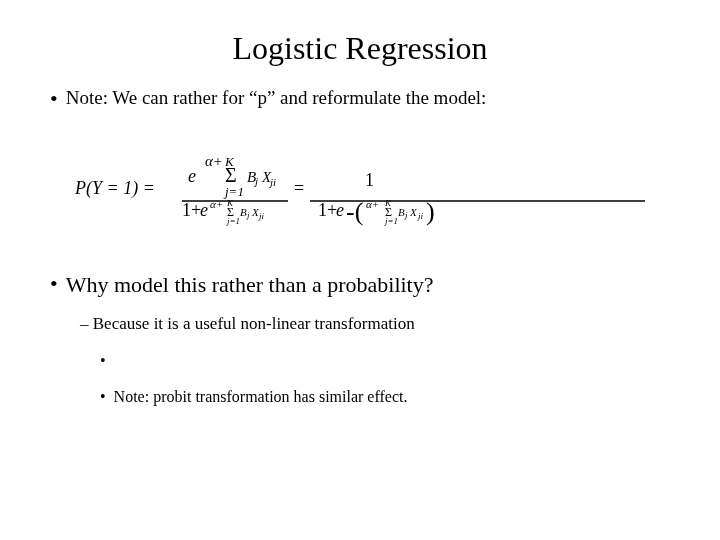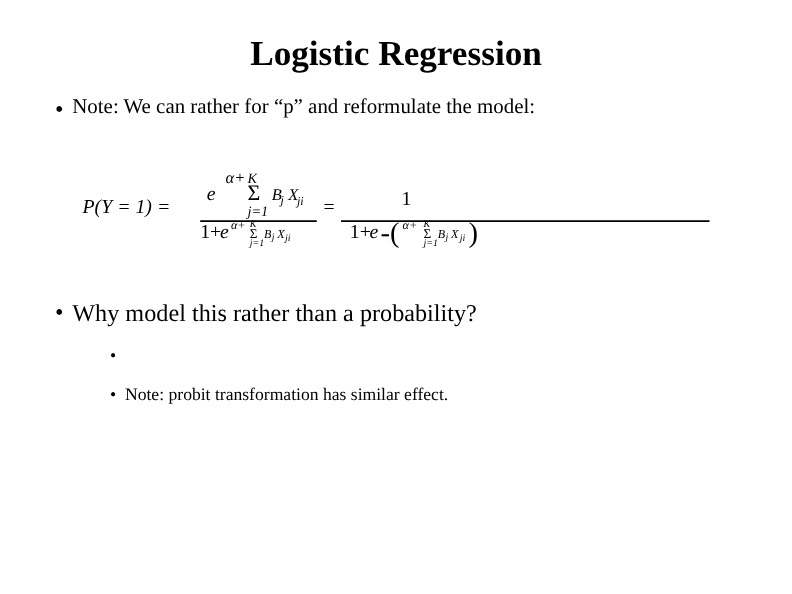--- a/index.html
+++ b/index.html
@@ -16,21 +16,21 @@
       width: 720px;
       height: 540px;
       padding: 30px 50px 30px 50px;
       display: flex;
       flex-direction: column;
     }
 
     .title {
       text-align: center;
       font-size: 32px;
-      font-weight: bold;
+      font-weight: normal;
       margin-bottom: 18px;
       color: #000;
     }
 
     .content {
       flex: 1;
       display: flex;
       flex-direction: column;
       gap: 10px;
     }
@@ -161,20 +161,23 @@
 
         <text x="356" y="84" font-family="Times New Roman, serif" font-size="26" fill="#000">)</text>
       </svg>
     </div>
 
     <div class="bullet-item why-bullet">
       <span class="bullet-dot">•</span>
       <span class="bullet-text">Why model this rather than a probability?</span>
     </div>
 
+    <div class="sub-bullet">
+      <span>– Because it is a useful non-linear transformation</span>
+    </div>
 
     <div class="sub-sub-bullet">
       <span class="sub-sub-dot">•</span>
     </div>
 
     <div class="sub-sub-bullet">
       <span class="sub-sub-dot">•</span>
       <span>Note:  probit transformation has similar effect.</span>
     </div>
 

